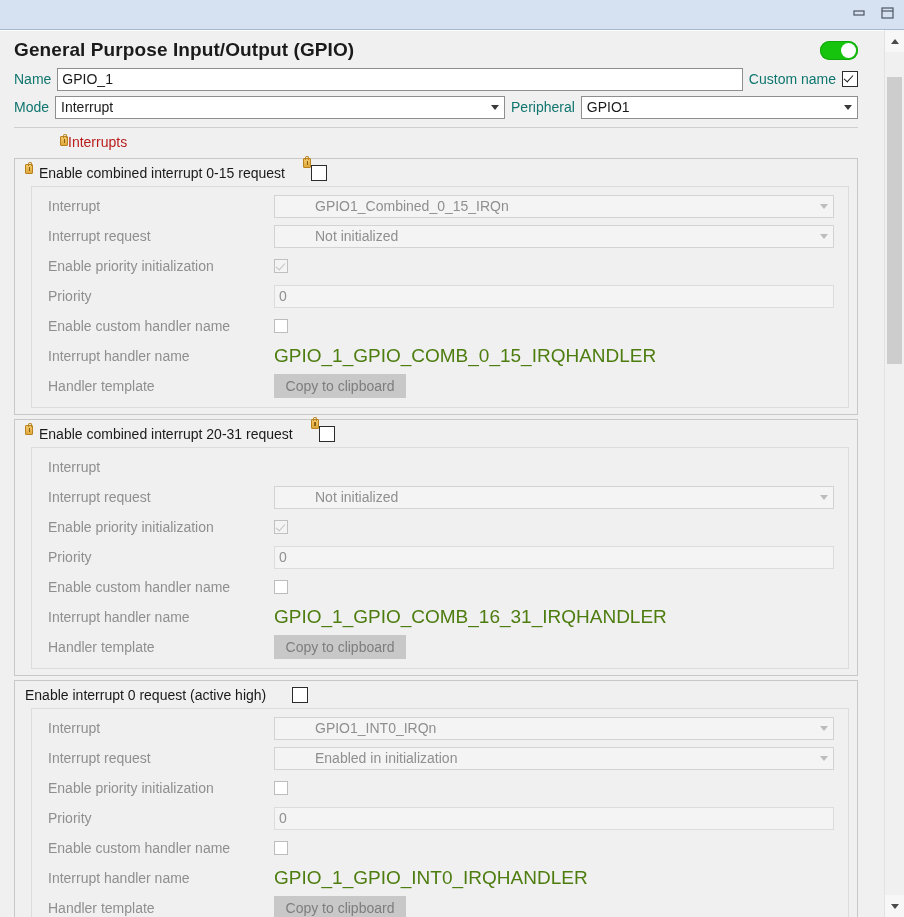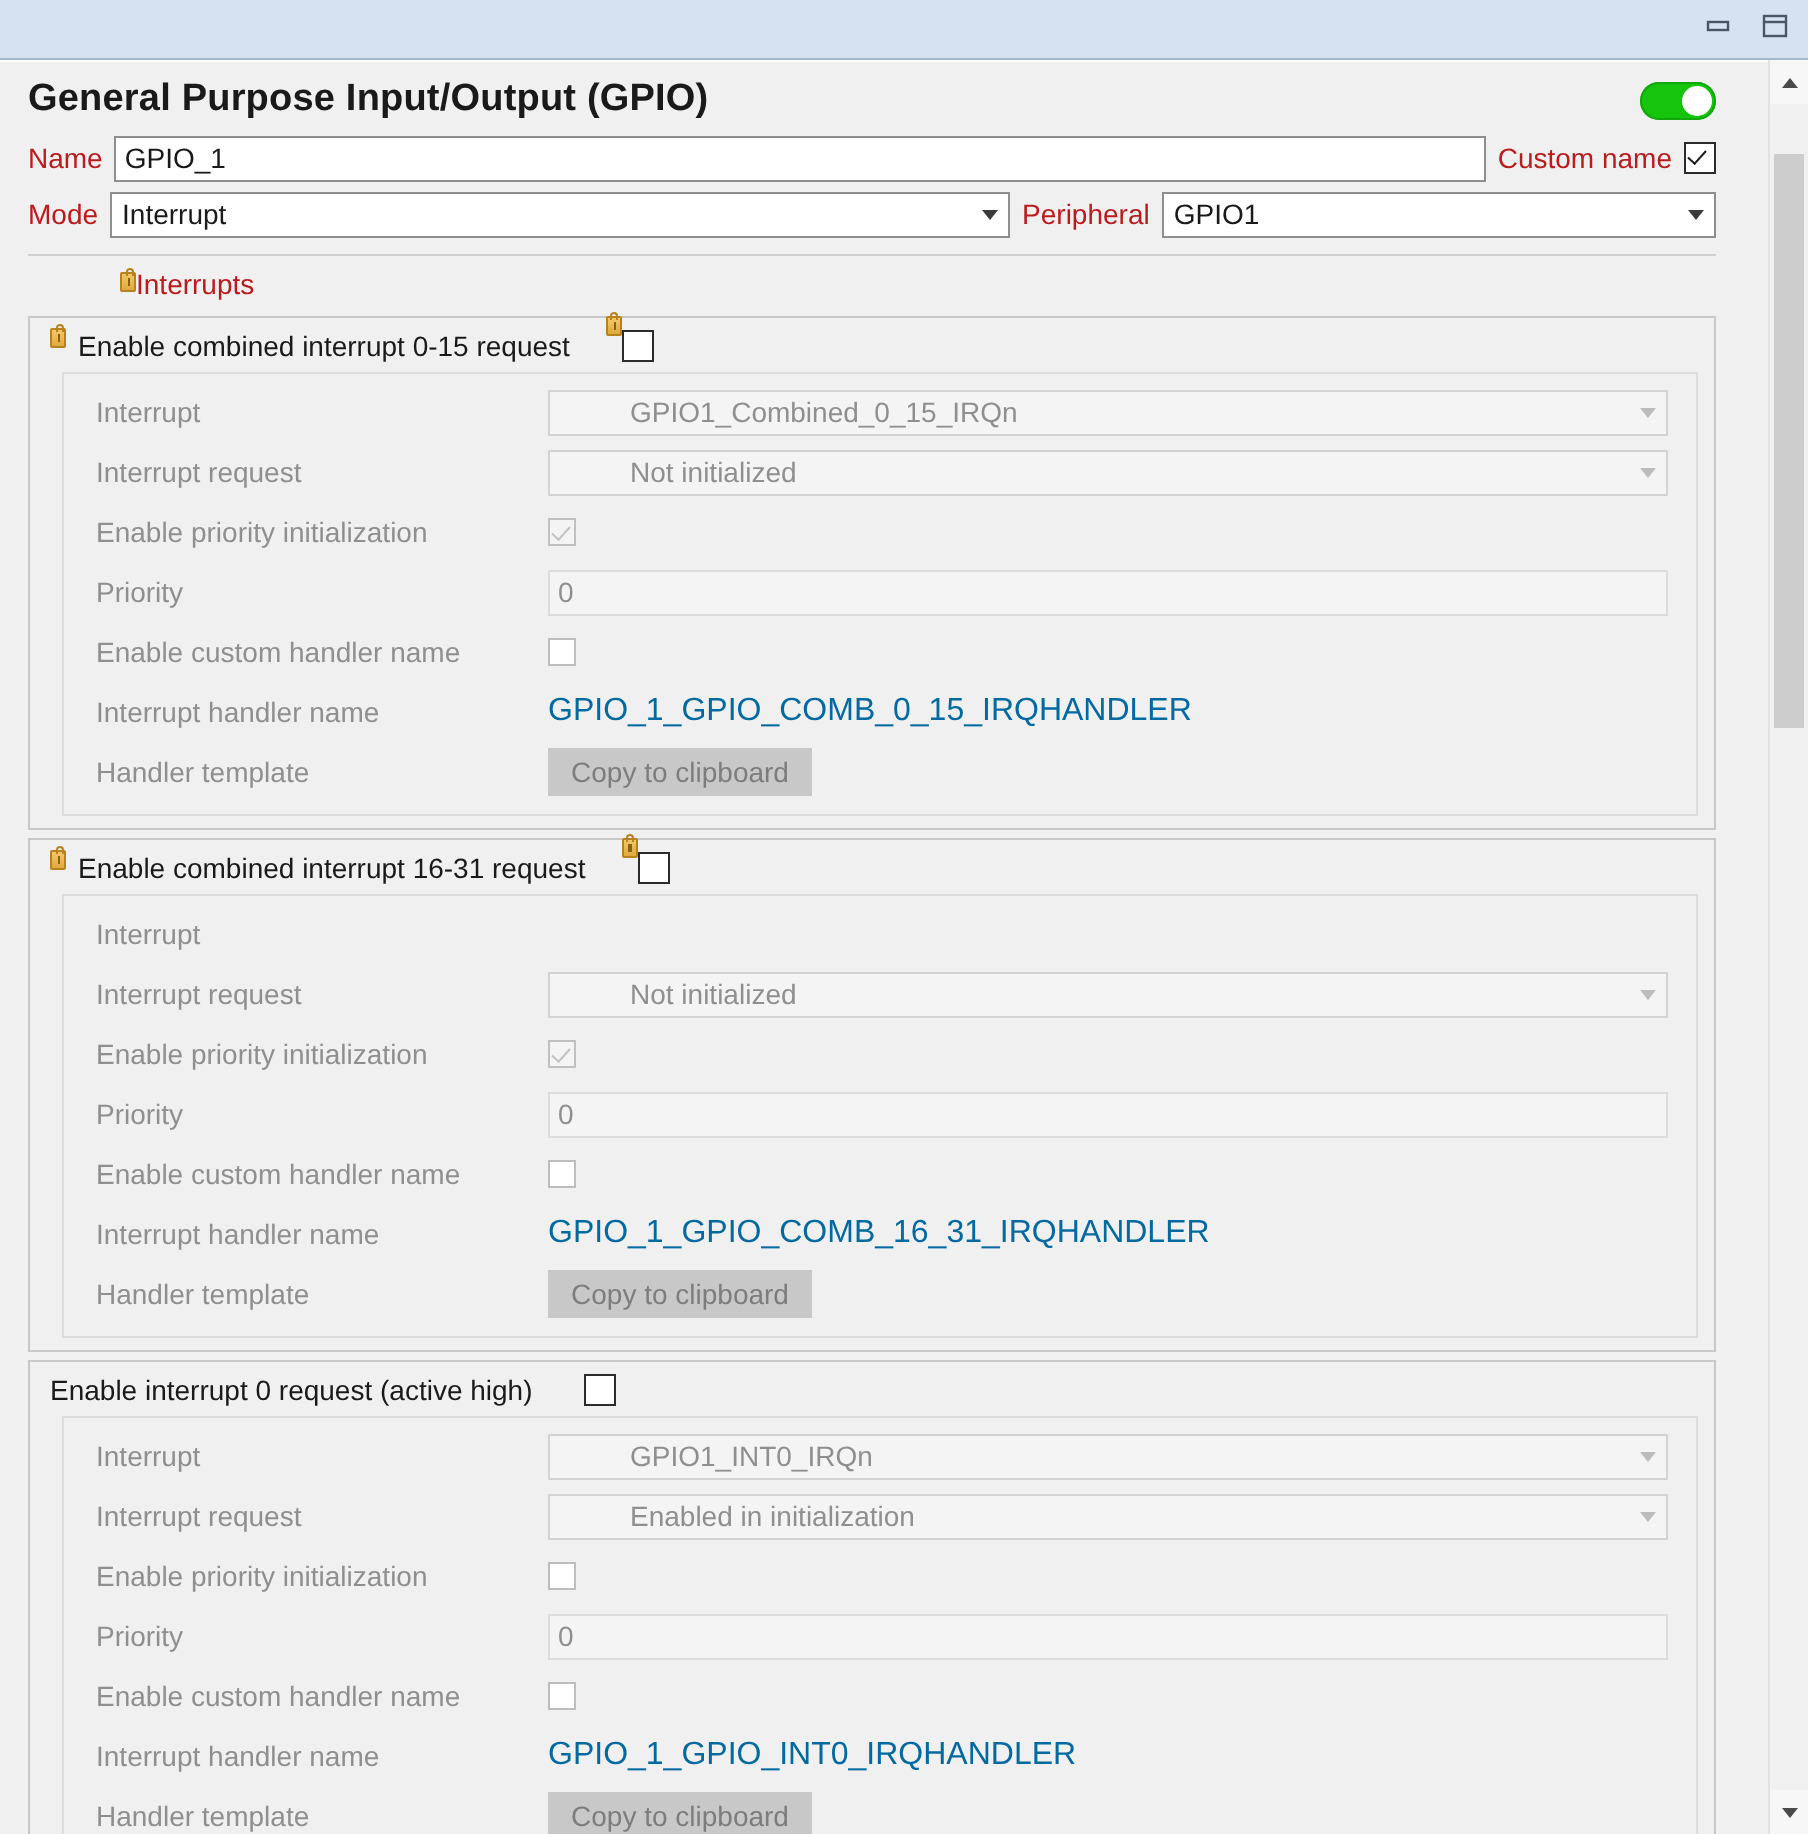--- a/index.html
+++ b/index.html
@@ -95,21 +95,21 @@
 
   .field-row {
     display: flex; align-items: center;
     padding: 2px 14px;
     gap: 6px;
     font-size: 14px;
     color: #1a1a1a;
     height: 28px;
     box-sizing: border-box;
   }
-  .field-label { color: #b91c1c; white-space: nowrap; }
+  .field-label { color: #0f766e; white-space: nowrap; }
   .txtinput {
     flex: 1 1 auto;
     height: 23px;
     background: #ffffff;
     border: 1px solid #8e8e8e;
     box-sizing: border-box;
     font-size: 14px;
     color: #1a1a1a;
     padding: 0 4px;
     line-height: 21px;
@@ -242,21 +242,21 @@
   }
   .prow .plabel {
     width: 226px; flex: 0 0 226px;
     color: #8f8f8f;
   }
   .txtinput.dis {
     background: #f4f4f4;
     border-color: #dcdcdc;
     color: #8f8f8f;
   }
-  .statictext { color: #0369a1; font-size: 16px; }
+  .statictext { color: #4d7c0f; font-size: 19px; }
   .btn {
     height: 24px;
     min-width: 132px;
     background: #c8c8c8;
     border: none;
     color: #7d7d7d;
     font-size: 14px;
     font-family: "Liberation Sans", sans-serif;
     cursor: default;
     padding: 0 10px;
@@ -428,21 +428,21 @@
           <div class="prow">
             <span class="plabel">Handler template</span>
             <button class="btn">Copy to clipboard</button>
           </div>
         </div>
       </div>
 
       <div class="groupbox">
         <div class="group-header">
           <span class="warn" style="position:relative; top:-4px;"></span>
-          <span class="ghlabel">Enable combined interrupt 16-31 request</span>
+          <span class="ghlabel">Enable combined interrupt 20-31 request</span>
           <span class="ghcb-wrap">
             <span class="warn" style="position:absolute; left:-8px; top:-7px;"></span>
             <span class="cb big"></span>
           </span>
         </div>
 
         <div class="sub-panel">
           <div class="prow">
             <span class="plabel">Interrupt</span>
           </div>

